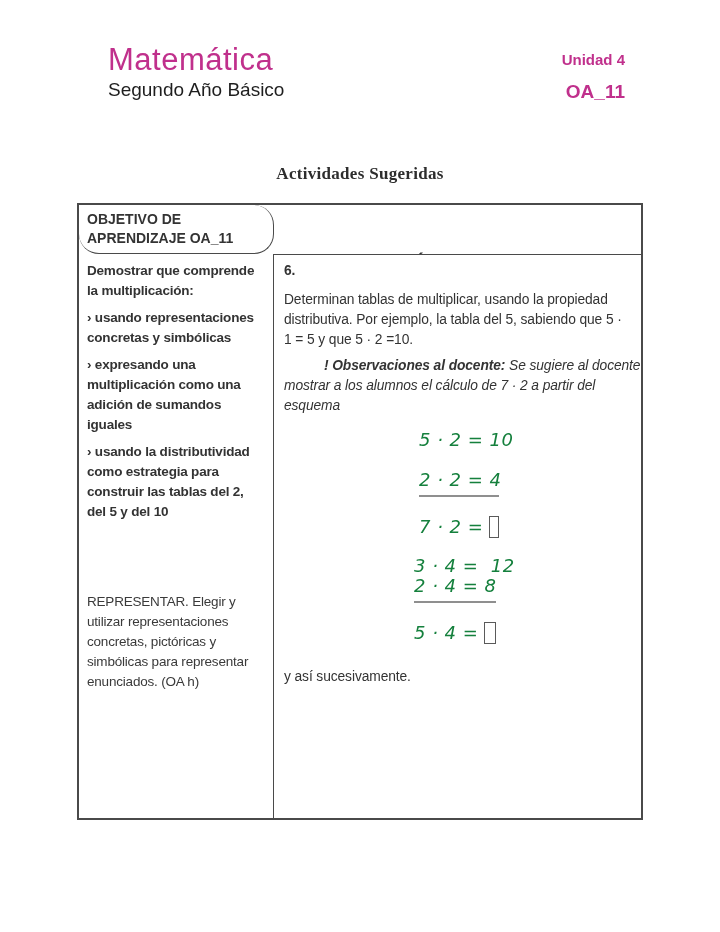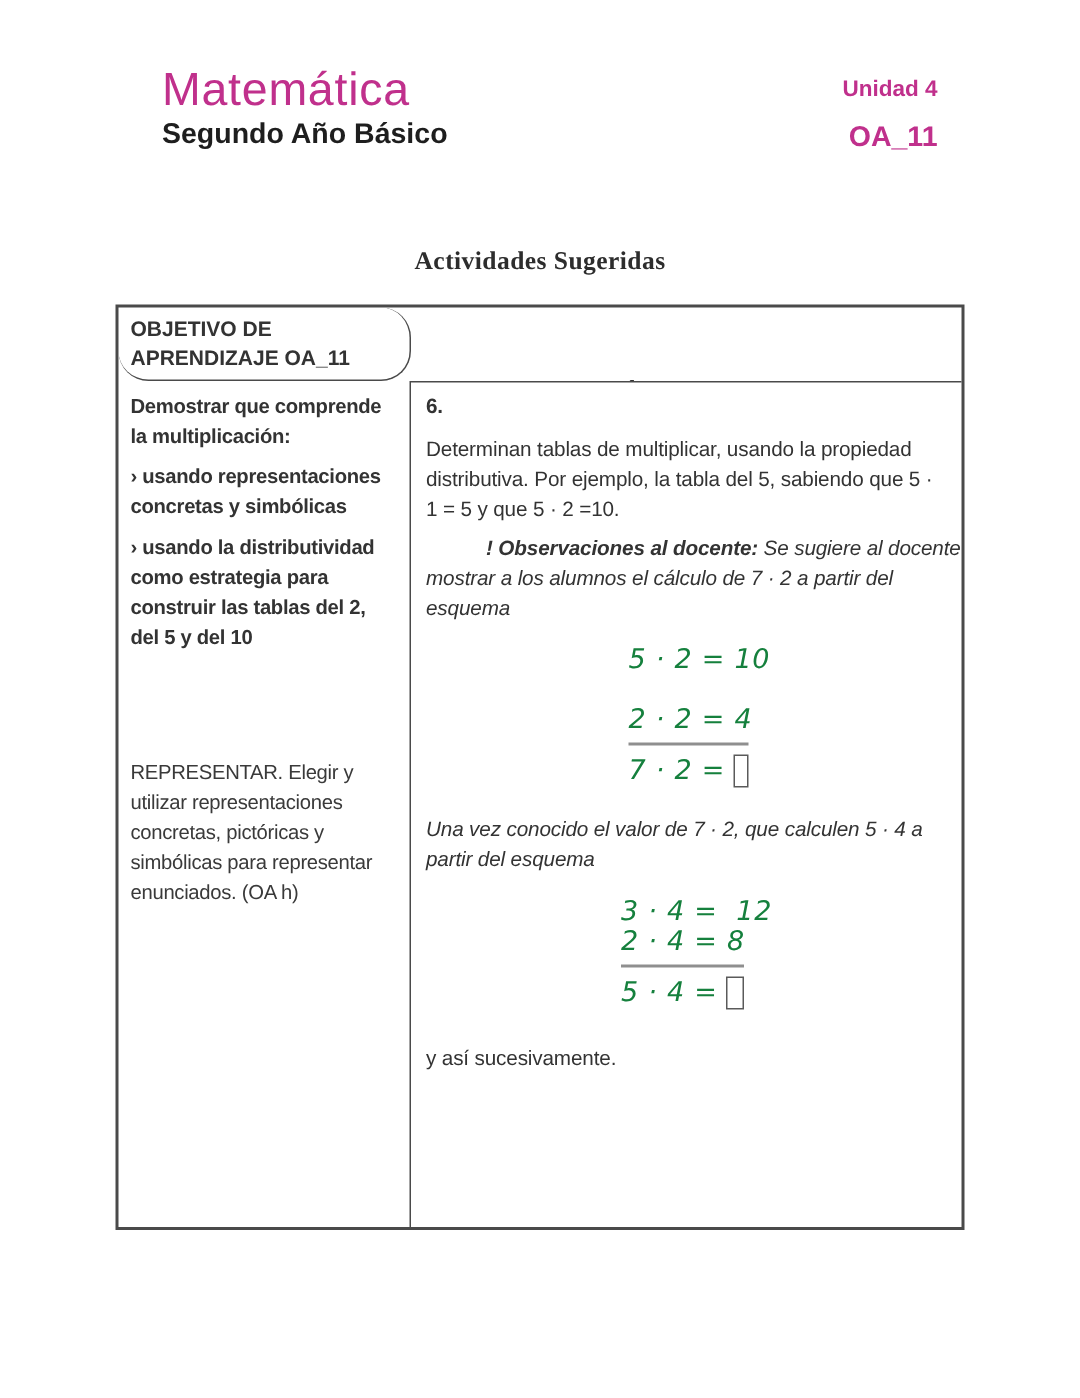--- a/index.html
+++ b/index.html
@@ -10,21 +10,21 @@
     color:#333333;
   }
 
   
   .brand-title {
     position:absolute; left:108px; top:42px;
     font-size:31px; font-weight:normal; color:#c0308c; letter-spacing:0.5px;
   }
   .brand-subtitle {
     position:absolute; left:108px; top:79px;
-    font-size:19px; font-weight:bold; color:#1e1e1e;
+    font-size:19px; font-weight:normal; color:#1e1e1e;
   }
   .unit-label {
     position:absolute; right:95px; top:51px;
     font-size:15px; font-weight:bold; color:#c0308c; text-align:right;
   }
   .oa-label {
     position:absolute; right:95px; top:81px;
     font-size:19px; font-weight:bold; color:#c0308c; text-align:right;
   }
 
@@ -88,21 +88,21 @@
     font-size:18px; line-height:20px; color:#15803d;
     text-align:center; letter-spacing:0.5px;
   }
   .schema div { white-space:pre; }
   .schema-1 { width:80px; margin:0 0 18px 135px; }
   .schema-2 { width:82px; margin:0 0 23px 130px;font-style:italic; }
   .schema-1 .schema-given { margin-bottom:20px; }
   .schema-2 .schema-given { margin-bottom:0; }
   .schema-addend { padding-bottom:5px; border-bottom:2px solid #8f8f8f; }
   .schema-result {
-    padding-top:6px;
+    padding-top:19px;
     display:flex; align-items:center; justify-content:center; gap:6px;
     white-space:pre;
   }
   .answer-box {
     display:inline-block; width:25px; height:22px;
     border:1.5px solid #5a5a5a; background:#fff;
   }
 </style>
 </head>
 <body>
@@ -119,20 +119,24 @@
   <div class="cell col1 hrow objective-header-cell">OBJETIVO DE
 APRENDIZAJE OA_11</div>
 
   <div class="cell hrow activity-header-cell">DESCRIPCIÓN DE LA ACTIVIDAD</div>
 
   <div class="cell col1 objective-cell">
     <p>Demostrar que comprende
 la multiplicación:</p>
     <p>› usando representaciones
 concretas y simbólicas</p>
+    <p>› expresando una
+multiplicación como una
+adición de sumandos
+iguales</p>
     <p>› usando la distributividad
 como estrategia para
 construir las tablas del 2,
 del 5 y del 10</p>
     <p class="skill-note">REPRESENTAR. Elegir y
 utilizar representaciones
 concretas, pictóricas y
 simbólicas para representar
 enunciados. (OA h)</p>
   </div>
@@ -147,22 +151,20 @@
     <p class="teacher-note"><span class="note-label">! Observaciones al docente: </span><span>Se sugiere al docente
 mostrar a los alumnos el cálculo de 7 · 2 a partir del
 esquema</span></p>
 
     <div class="schema schema-1">
       <div class="schema-given">5 · 2 = 10</div>
       <div class="schema-addend">2 · 2 = 4</div>
       <div class="schema-result"><span>7 · 2 =</span><span class="answer-box"></span></div>
     </div>
 
-    <p class="activity-paragraph-2">Una vez conocido el valor de 7 · 2, que calculen 5 · 4 a
-partir del esquema</p>
 
     <div class="schema schema-2">
       <div class="schema-given">3 · 4 =  12</div>
       <div class="schema-addend">2 · 4 = 8</div>
       <div class="schema-result"><span>5 · 4 =</span><span class="answer-box"></span></div>
     </div>
 
     <p class="closing-text">y así sucesivamente.</p>
   </div>
 

